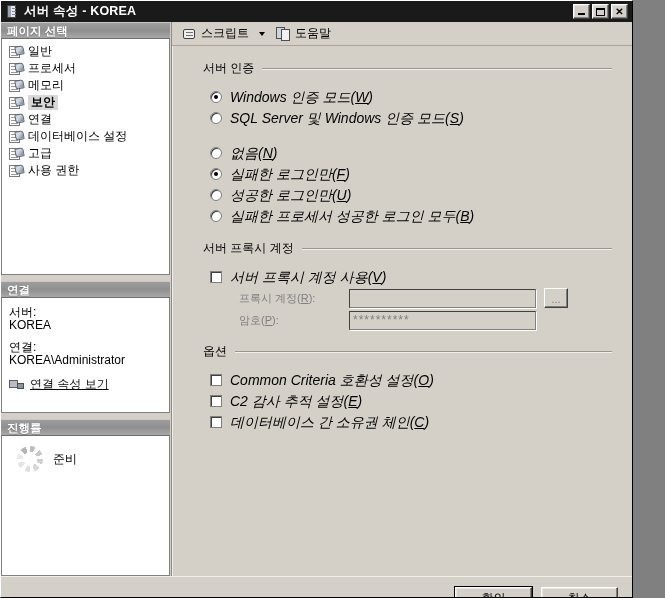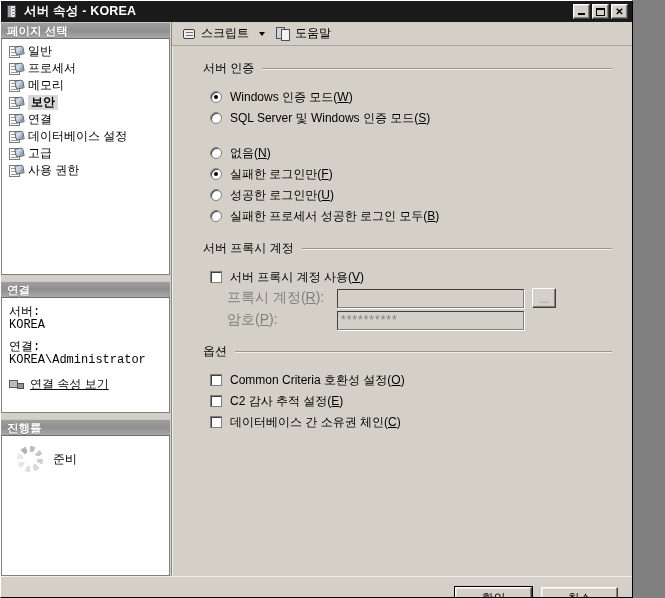--- a/index.html
+++ b/index.html
@@ -153,21 +153,21 @@
     position: absolute; right: 0; top: 1px;
     width: 9px; height: 9px;
     background: linear-gradient(135deg,#cfd8e4 40%, #6f7c8c 100%);
     transform: rotate(-10deg);
     border: 1px solid #5c6876;
     border-radius: 1px 3px 1px 3px;
   }
   .navlabel { font-size: 12px; line-height: 15px; }
   .pane-gap { height: 6px; background: #d4d0c8; }
   .conn-body { padding: 8px 7px 6px 7px; font-size: 12px; }
-  .conn-row { margin-bottom: 9px; line-height: 13px; font-family: Liberation Mono, monospace; }
+  .conn-row { margin-bottom: 9px; line-height: 13px; }
   .conn-row .k { display: block; }
   .conn-row .v { display: block; }
   .linkrow { display: flex; align-items: center; margin-top: 9px; }
   .linkicon {
     width: 16px; height: 13px; margin-right: 5px; position: relative; flex: 0 0 16px;
   }
   .linkicon .b1 {
     position: absolute; left: 0; top: 2px; width: 9px; height: 8px;
     background: #b8bcc4; border: 1px solid #5a5f66;
   }
@@ -290,33 +290,34 @@
   }
   .checkbox {
     width: 12px; height: 12px;
     background: #fff;
     border: 1px solid #808080;
     box-shadow: inset 1px 1px 0 #404040, inset -1px -1px 0 #fff;
     margin-right: 8px;
     position: relative;
     flex: 0 0 12px;
   }
-  .opt-label { font-size: 12px; line-height: 14px; white-space: nowrap; }
+  .opt-label { font-size: 14px; line-height: 14px; white-space: nowrap; font-style: italic; }
   u { text-decoration: underline; }
 
   .fieldrow {
     display: flex; align-items: center;
     height: 22px;
     padding-left: 30px;
   }
   .fieldlabel {
     width: 110px;
     flex: 0 0 110px;
-    font-size: 14px;
+    font-size: 11px;
     color: #808080;
+    margin-left: 12px;
   }
   .textinput {
     height: 19px;
     background: #d4d0c8;
     border: 1px solid #808080;
     border-top-color: #404040;
     border-left-color: #404040;
     box-shadow: inset 1px 1px 0 #ffffff00, 1px 1px 0 #ffffff;
     font-size: 12px;
     color: #808080;

